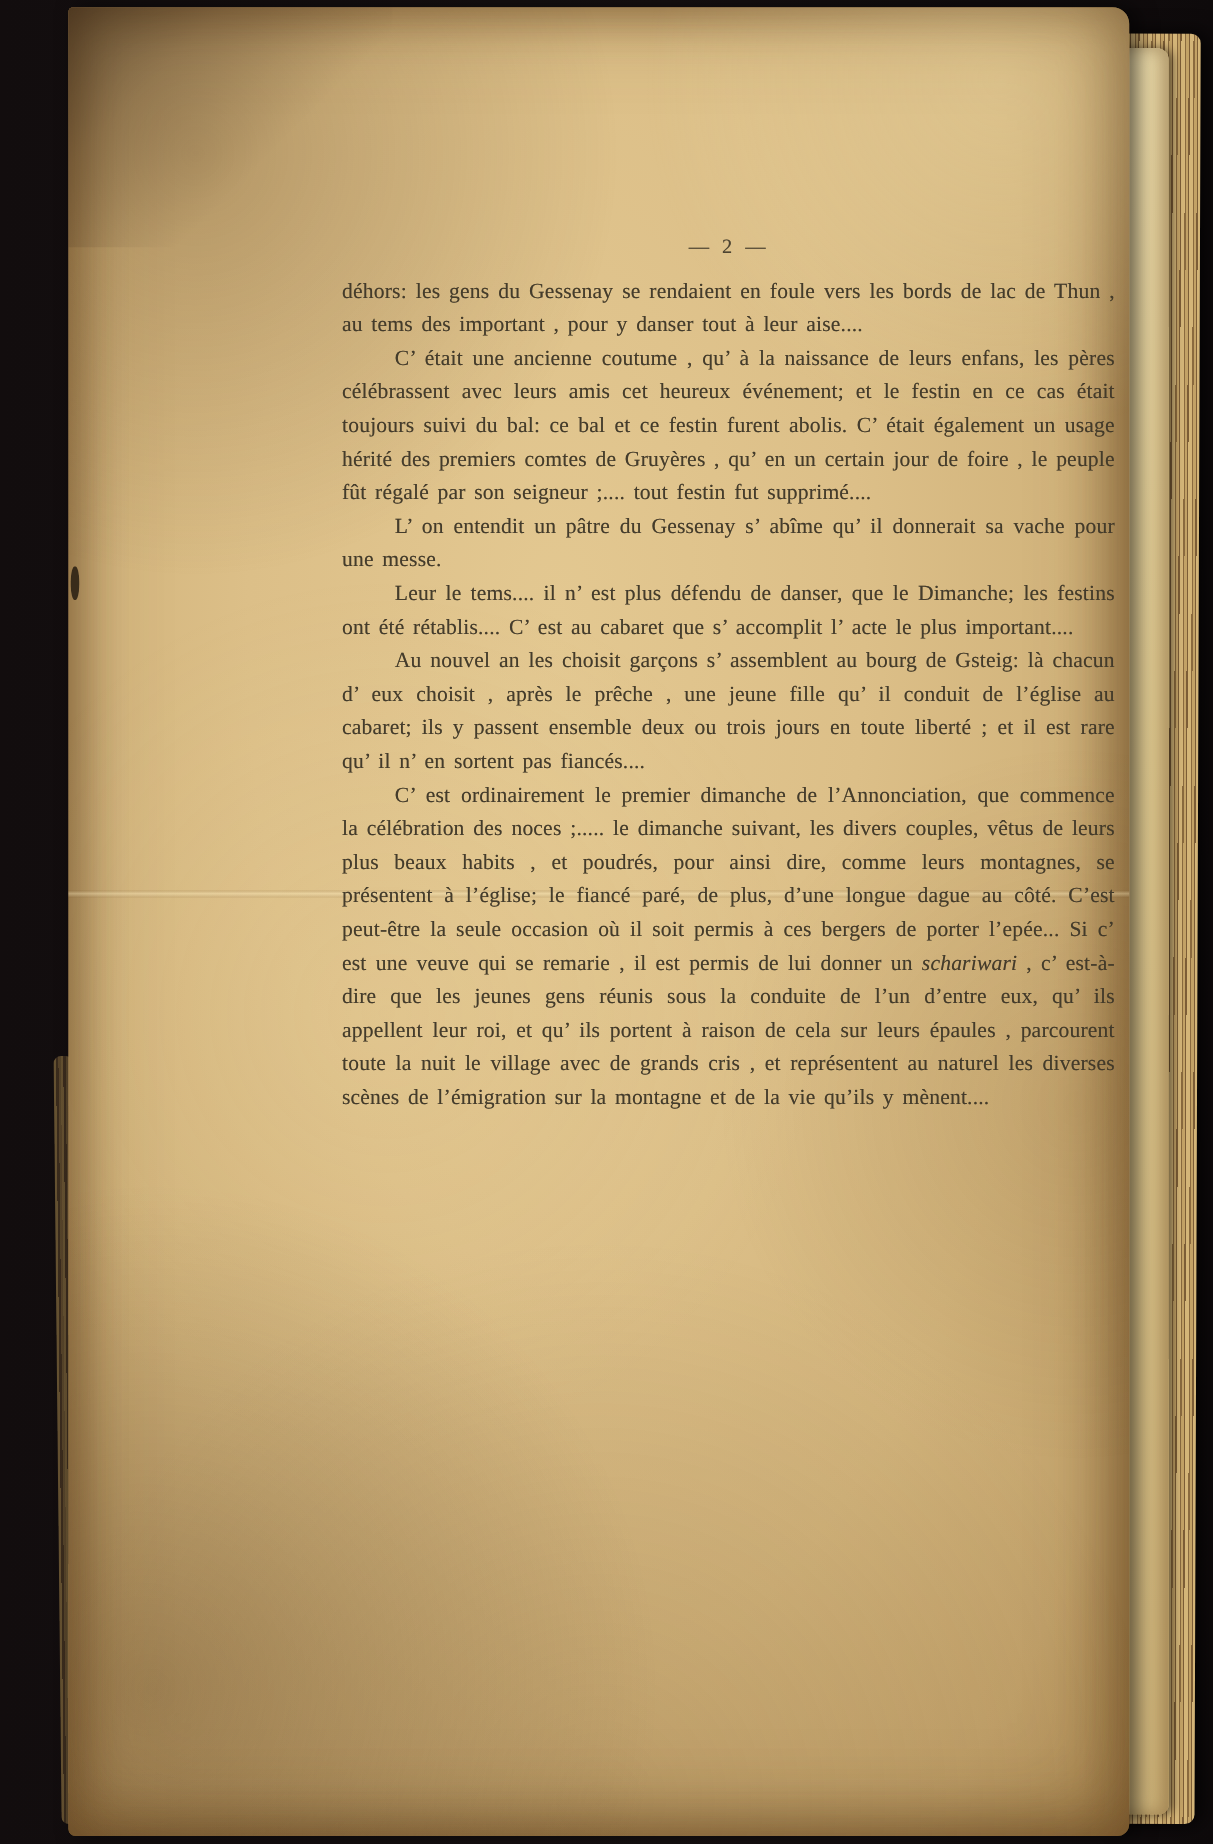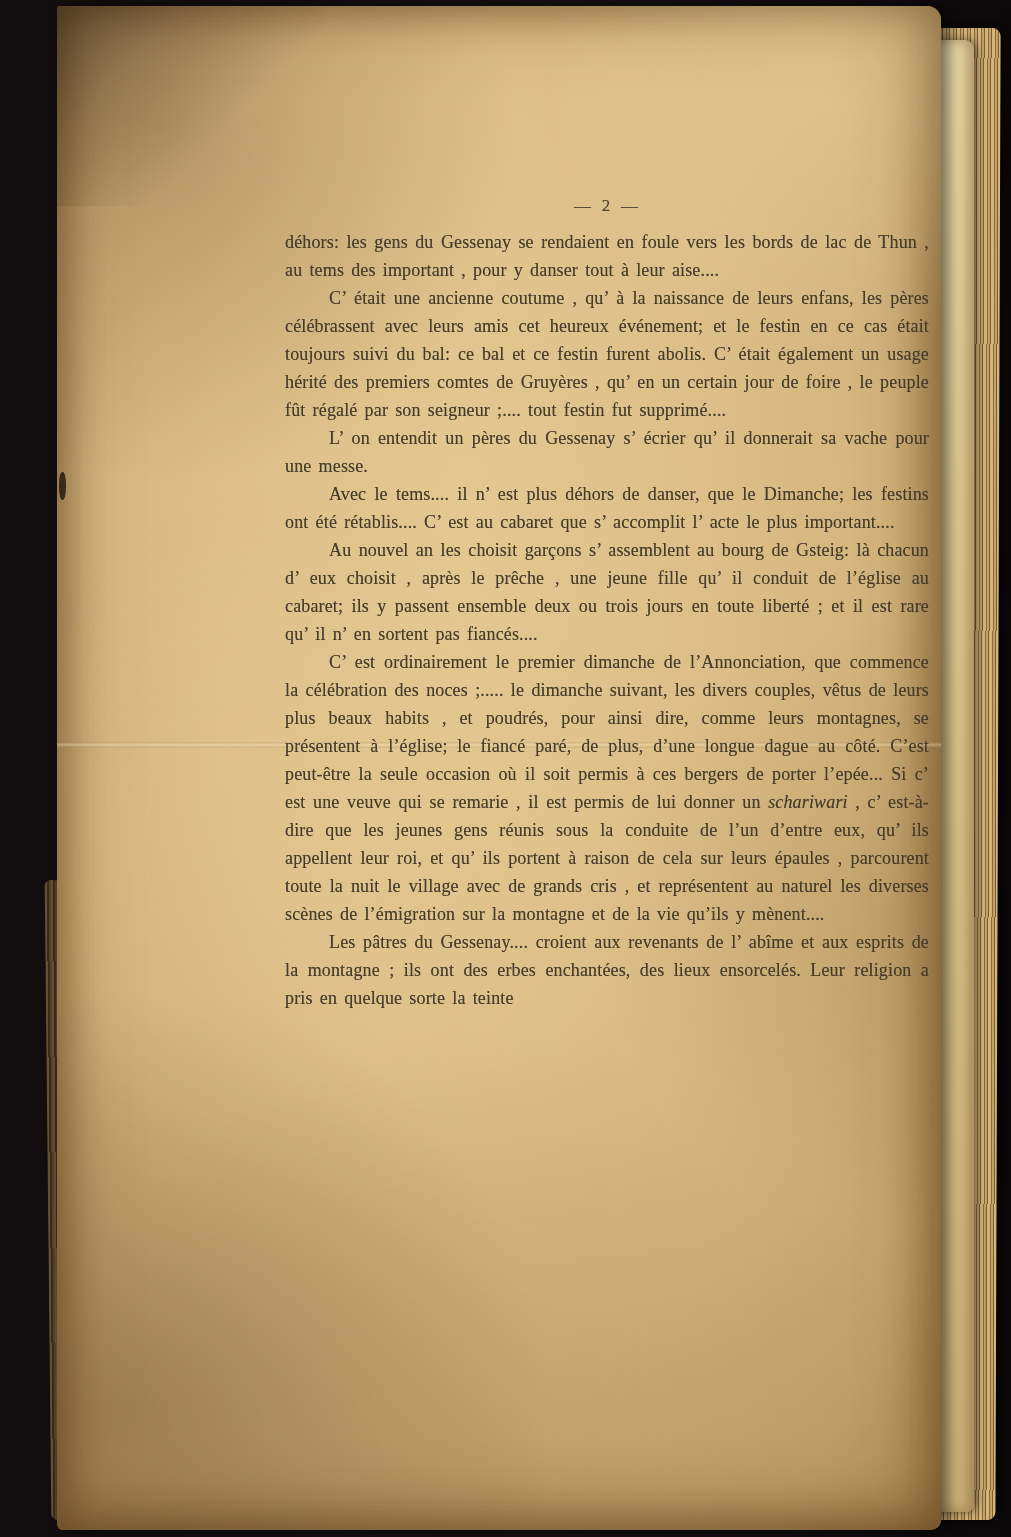--- a/index.html
+++ b/index.html
@@ -192,27 +192,26 @@
     <div class="crease"></div>
     <div class="ink-mark"></div>
 
     <div class="text-block">
       <div class="page-number">— 2 —</div>
 
       <p>déhors: les gens du Gessenay se rendaient en foule vers les bords de lac de Thun , au tems des important , pour y danser tout à leur aise....</p>
 
       <p class="indent">C’ était une ancienne coutume , qu’ à la naissance de leurs enfans, les pères célébrassent avec leurs amis cet heureux événement; et le festin en ce cas était toujours suivi du bal: ce bal et ce festin furent abolis. C’ était également un usage hérité des premiers comtes de Gruyères , qu’ en un certain jour de foire , le peuple fût régalé par son seigneur ;.... tout festin fut supprimé....</p>
 
-      <p class="indent">L’ on entendit un pères du Gessenay s’ écrier qu’ il donnerait sa vache pour une messe.</p>
-
-      <p class="indent">Avec le tems.... il n’ est plus déhors de danser, que le Dimanche; les festins ont été rétablis.... C’ est au cabaret que s’ accomplit l’ acte le plus important....</p>
+      <p class="indent">L’ on entendit un pâtre du Gessenay s’ abîme qu’ il donnerait sa vache pour une messe.</p>
+
+      <p class="indent">Leur le tems.... il n’ est plus défendu de danser, que le Dimanche; les festins ont été rétablis.... C’ est au cabaret que s’ accomplit l’ acte le plus important....</p>
 
       <p class="indent">Au nouvel an les choisit garçons s’ assemblent au bourg de Gsteig: là chacun d’ eux choisit , après le prêche , une jeune fille qu’ il conduit de l’église au cabaret; ils y passent ensemble deux ou trois jours en toute liberté ; et il est rare qu’ il n’ en sortent pas fiancés....</p>
 
       <p class="indent">
         <span>C’ est ordinairement le premier dimanche de l’Annonciation, que commence la célébration des noces ;..... le dimanche suivant, les divers couples, vêtus de leurs plus beaux habits , et poudrés, pour ainsi dire, comme leurs montagnes, se présentent à l’église; le fiancé paré, de plus, d’une longue dague au côté. C’est peut-être la seule occasion où il soit permis à ces bergers de porter l’epée... Si c’ est une veuve qui se remarie , il est permis de lui donner un </span><i>schariwari</i><span> , c’ est-à-dire que les jeunes gens réunis sous la conduite de l’un d’entre eux, qu’ ils appellent leur roi, et qu’ ils portent à raison de cela sur leurs épaules , parcourent toute la nuit le village avec de grands cris , et représentent au naturel les diverses scènes de l’émigration sur la montagne et de la vie qu’ils y mènent....</span>
       </p>
 
-      <p class="indent">Les pâtres du Gessenay.... croient aux revenants de l’ abîme et aux esprits de la montagne ; ils ont des erbes enchantées, des lieux ensorcelés. Leur religion a pris en quelque sorte la teinte</p>
     </div>
   </div>
 
 </div>
 
 </body></html>

